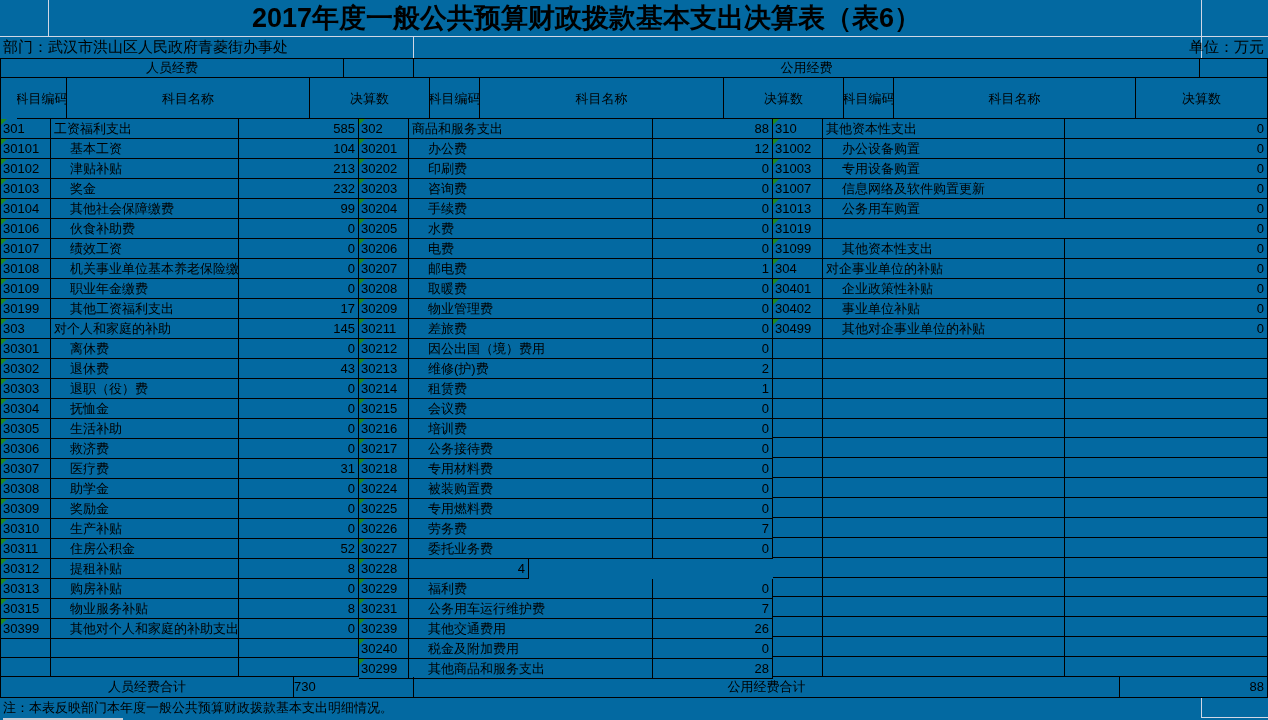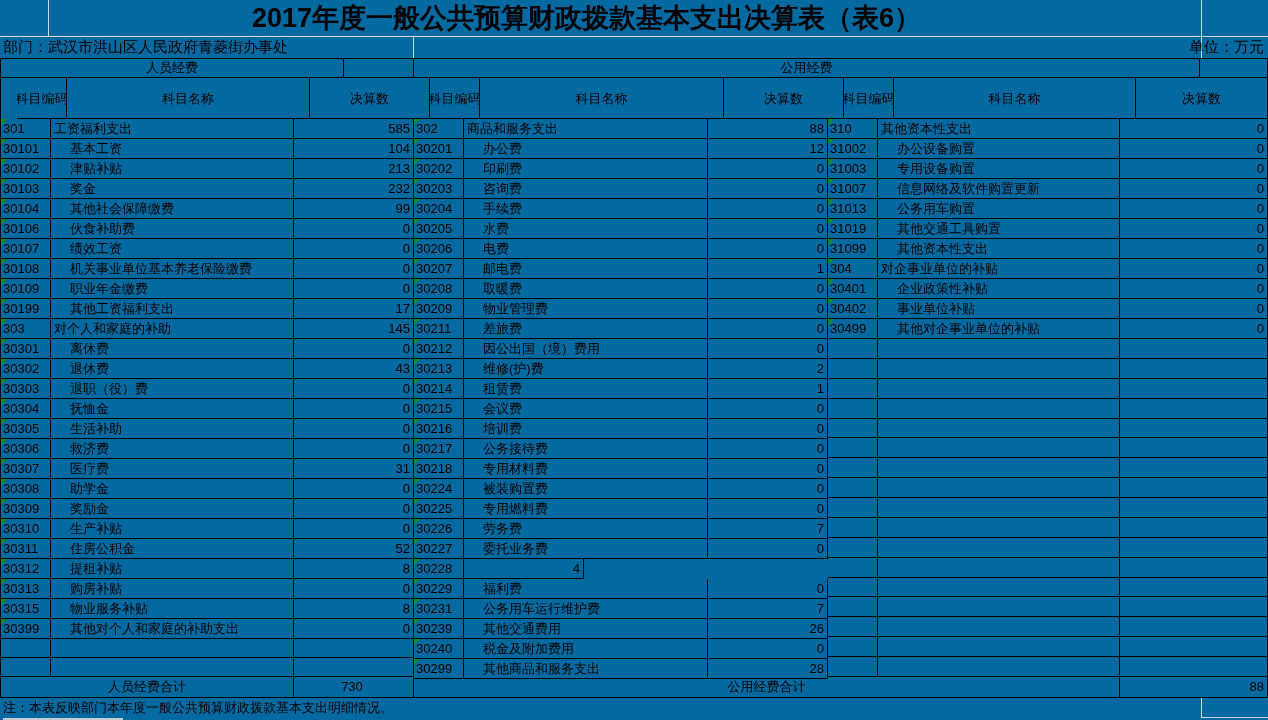--- a/index.html
+++ b/index.html
@@ -29,38 +29,38 @@
   .sec-cell{text-align:center;}
 
   .hdr-row{display:flex;height:41px;flex:none;padding-left:16px;}
   .hdr-cell{display:flex;align-items:center;justify-content:center;text-align:center;line-height:15px;}
   .hdr-code{width:50px;word-break:break-all;padding:0 6px;}
   .hdr-name{}
   .hdr-val{}
 
   .data-wrap{display:flex;flex:1;min-height:0;}
   .colgroup{display:flex;flex-direction:column;}
-  .col-0{width:413px;}
+  .col-0{width:358px;}
   .col-1{width:414px;}
   .col-2{flex:1;}
   .d-row{display:flex;flex:1;line-height:19px;}
   .c-code{width:50px;position:relative;padding-left:2px;}
   .c-name{flex:1;padding-left:3px;}
   .c-name.lvl1{padding-left:19px;}
   .c-val{width:120px;text-align:right;padding-right:3px;}
   .col-2 .c-name{flex:none;width:242px;}
   .col-2 .c-val{flex:1;width:auto;}
   .tri{
     position:absolute;top:0;left:0;width:0;height:0;
     border-top:6px solid var(--marker);border-right:6px solid transparent;
   }
 
   .total-row{display:flex;height:20px;line-height:19px;flex:none;}
   .t-label1{width:293px;text-align:center;}
-  .t-val1{width:120px;text-align:center;padding-right:3px;}
+  .t-val1{width:120px;text-align:left;padding-right:3px;}
   .t-label2{width:706px;text-align:center;}
   .t-val2{flex:1;text-align:right;padding-right:3px;}
 
   .note-row{position:absolute;top:698px;left:0;width:1268px;height:20px;line-height:19px;font-size:13px;padding-left:3px;box-sizing:border-box;}
   .bl-strip{position:absolute;top:718px;left:3px;width:120px;height:2px;background:#c6ccd6;}
 </style>
 </head>
 <body>
 
 <div id="sheet" style="--grid: #d0d7e5; --marker: #1e8a1e;">
@@ -403,21 +403,20 @@
             <div class="cell c-name lvl1">信息网络及软件购置更新</div>
             <div class="cell c-val last">0</div>
           </div>
           <div class="d-row">
             <div class="cell c-code">31013<span class="tri"></span></div>
             <div class="cell c-name lvl1">公务用车购置</div>
             <div class="cell c-val last">0</div>
           </div>
           <div class="d-row">
             <div class="cell c-code">31019<span class="tri"></span></div>
-            <div class="cell c-name lvl1">其他交通工具购置</div>
             <div class="cell c-val last">0</div>
           </div>
           <div class="d-row">
             <div class="cell c-code">31099<span class="tri"></span></div>
             <div class="cell c-name lvl1">其他资本性支出</div>
             <div class="cell c-val last">0</div>
           </div>
           <div class="d-row">
             <div class="cell c-code">304<span class="tri"></span></div>
             <div class="cell c-name">对企事业单位的补贴</div>

